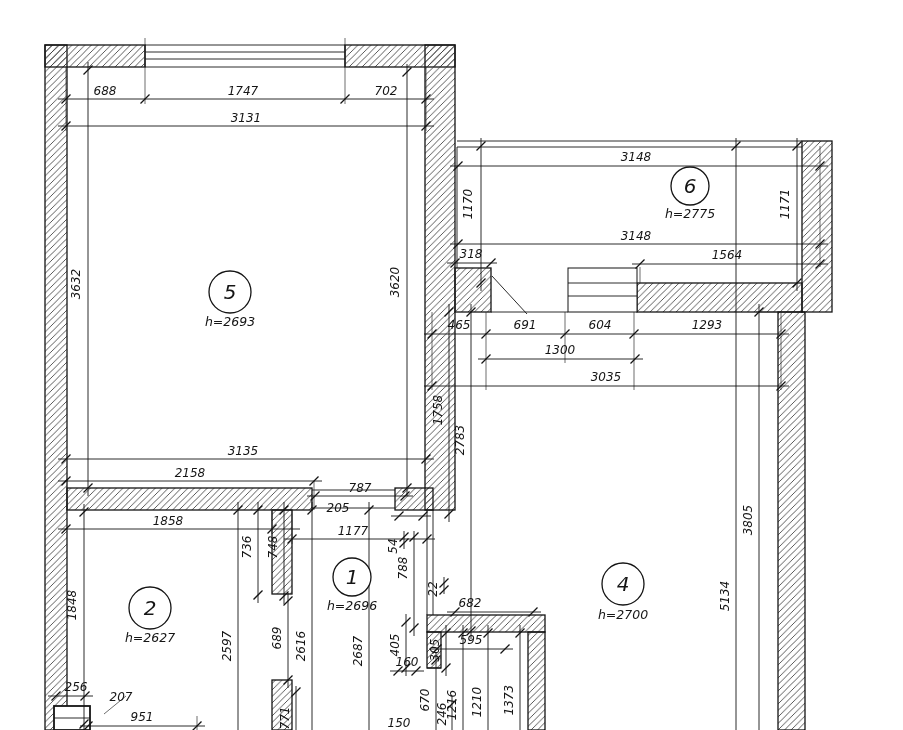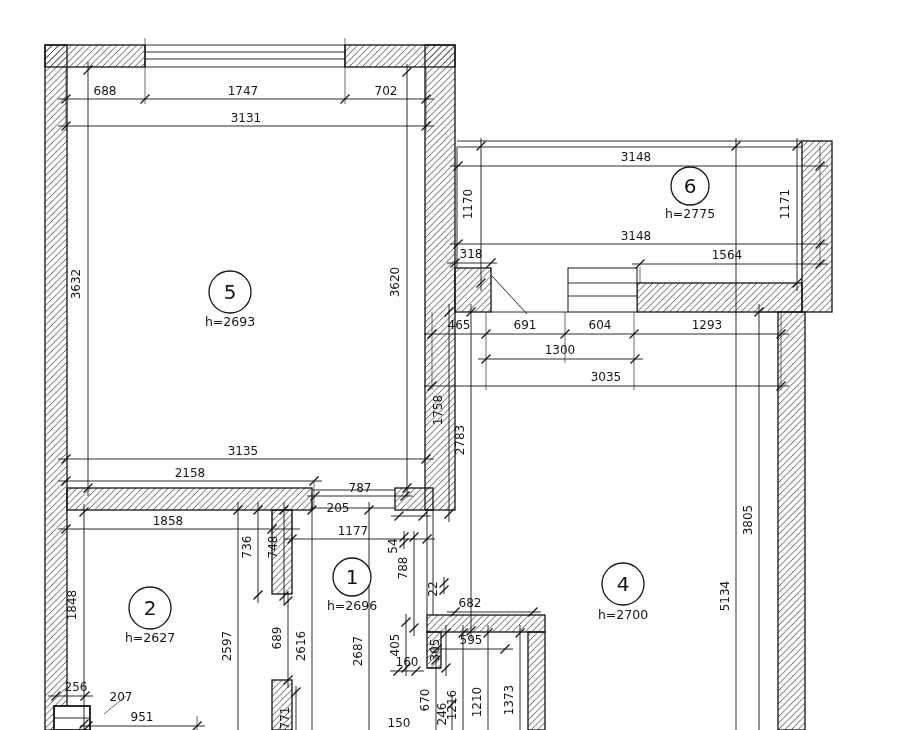--- a/index.html
+++ b/index.html
@@ -1,16 +1,16 @@
 <!DOCTYPE html>
 <html><head>
 <meta charset="utf-8">
 <style>
   html,body{margin:0;padding:0;background:#ffffff;}
-  .plan-wrap{position:relative;width:903px;height:730px;background:#fff;overflow:hidden;}
+  .plan-wrap{position:relative;width:903px;height:730px;background:#fff;overflow:hidden;font-style:italic;}
   svg{display:block;}
   text.dim{font-family:"DejaVu Sans",sans-serif;font-size:12px;fill:#151515;text-anchor:middle;}
   text.roomnum{font-family:"DejaVu Sans",sans-serif;font-size:20px;fill:#151515;text-anchor:middle;}
   text.roomh{font-family:"DejaVu Sans",sans-serif;font-size:12.5px;fill:#151515;text-anchor:middle;}
   .wall{fill:url(#hatch);stroke:#141414;stroke-width:1.3;}
   .wline{stroke:#141414;stroke-width:0.9;fill:none;}
   .ext{stroke:#2e2e2e;stroke-width:0.7;fill:none;}
   .diml{stroke:#141414;stroke-width:0.9;fill:none;}
   .circ{fill:#fff;stroke:#141414;stroke-width:1.3;}
 </style>

